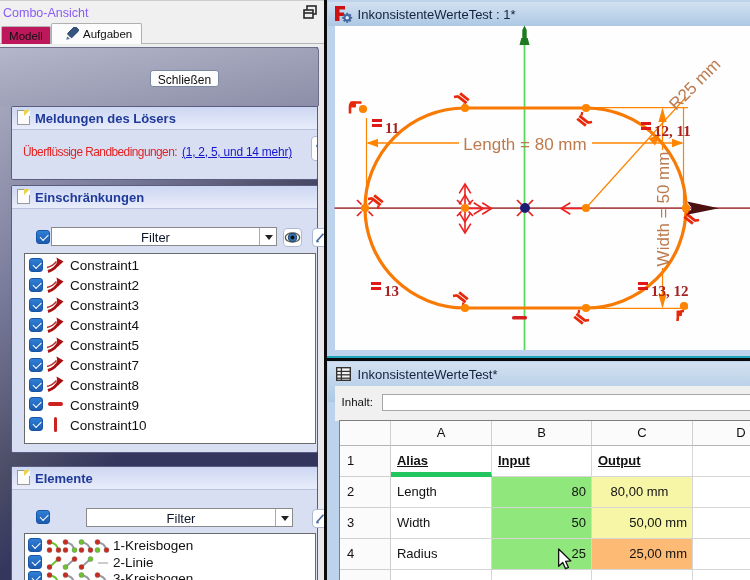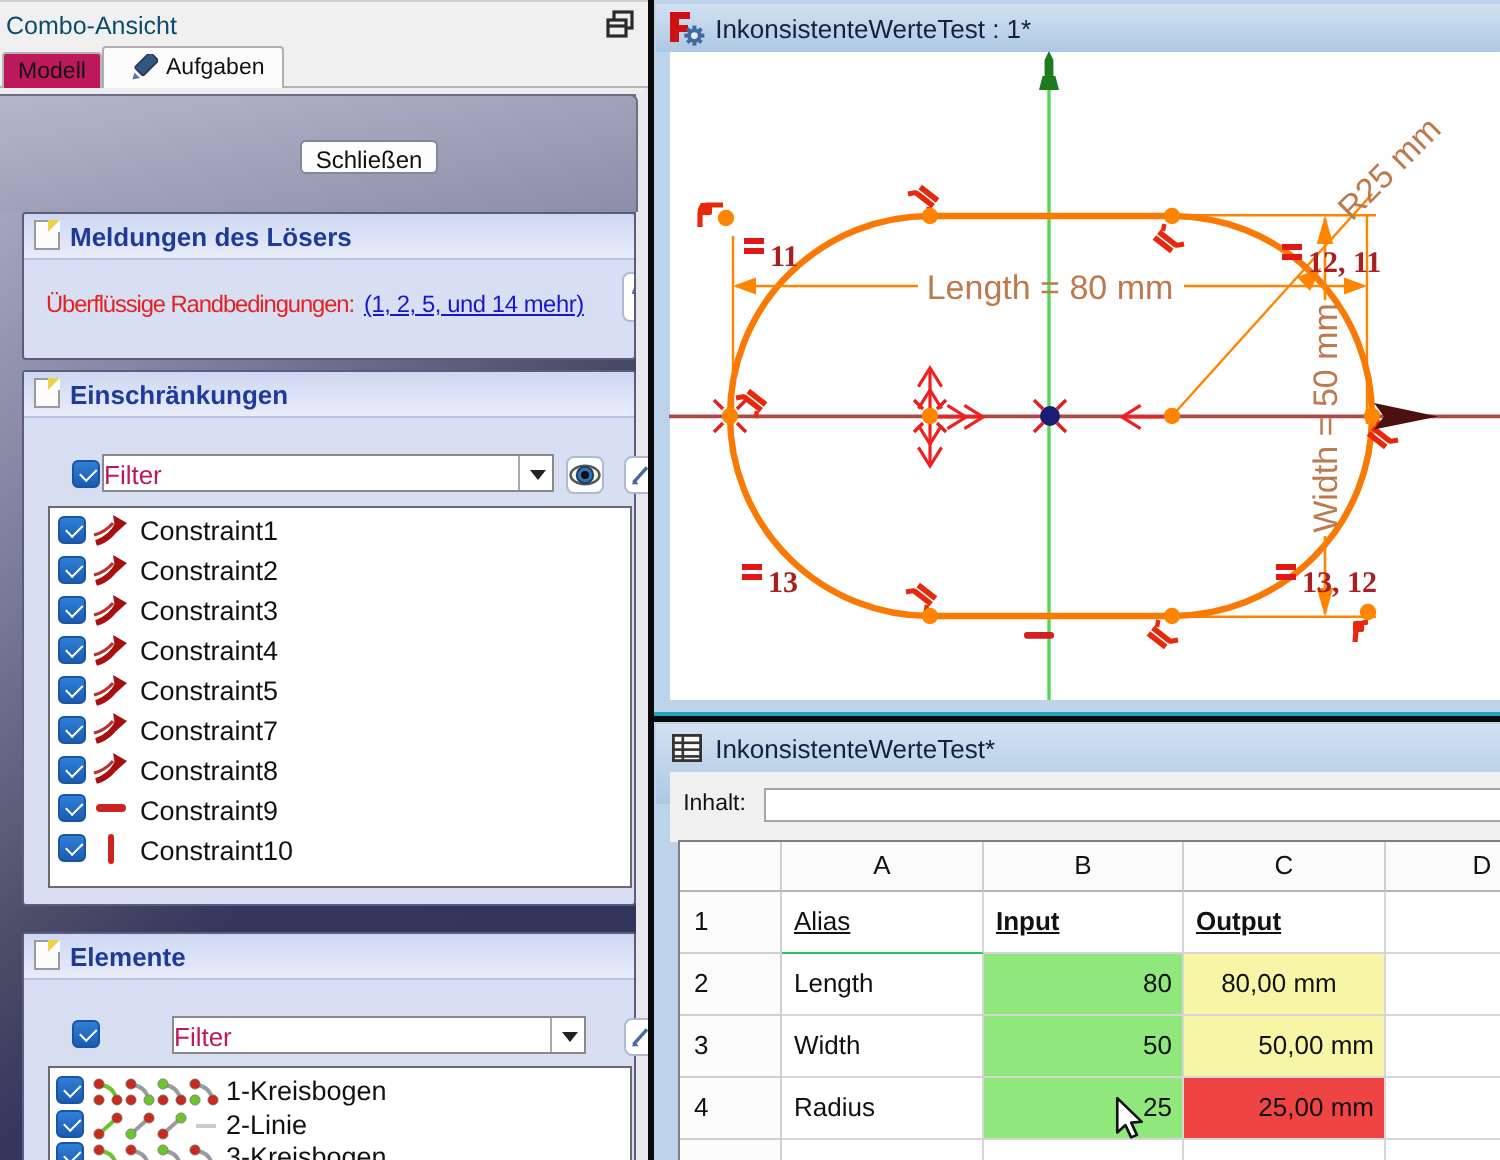--- a/index.html
+++ b/index.html
@@ -3,36 +3,36 @@
 *{margin:0;padding:0;box-sizing:border-box}
 html,body{width:750px;height:580px;overflow:hidden}
 body{font-family:"Liberation Sans",sans-serif;font-size:13px;color:#111;position:relative;background:#bdd3ec}
 .abs{position:absolute}
 .cb{position:absolute;width:14px;height:14px;border-radius:3px;background:linear-gradient(#2f7fd6,#1b5cb0);border:1px solid #1a55a5}
 .cb::after{content:"";position:absolute;left:2.5px;top:3px;width:7px;height:3.6px;border-left:1.8px solid #fff;border-bottom:1.8px solid #fff;transform:rotate(-45deg)}
 .box{position:absolute;left:11px;width:307px;border:1px solid #5c5c80;background:#d9dff3;border-radius:2px}
 .bhead{position:absolute;left:0;top:0;right:0;height:23px;background:linear-gradient(#cdd7f2,#e9edfb);border-bottom:1px solid #b9c2e0}
 .btitle{position:absolute;left:23px;top:4px;font-weight:bold;color:#1f3a99}
 .combo{position:absolute;height:19px;background:#fff;border:1px solid #8a8a8a}
-.combo .lbl{position:absolute;left:0;right:17px;top:2px;color:#be185d}
+.combo .lbl{position:absolute;left:0;right:17px;top:2px;text-align:center;color:#0f172a}
 .combo .arr{position:absolute;right:0;top:0;width:17px;height:17px;border-left:1px solid #aaa}
 .combo .arr::after{content:"";position:absolute;left:4.5px;top:6.5px;border:4px solid transparent;border-top:5px solid #222}
 .sqbtn{position:absolute;width:19px;height:19px;background:#fff;border:1px solid #aebad4;border-radius:4px}
 .lst{position:absolute;background:#fff;border:1px solid #6a6a6a;overflow:hidden}
 .row{position:relative;height:19.9px}
 .rtext{position:absolute;left:45px;top:2.4px;font-size:13.5px}
 .pgico{position:absolute;width:13px;height:15px;top:4px;background:#fcfcfc;border:1px solid #9a9a9a}
 .pgico::after{content:"";position:absolute;right:-1px;top:-1px;width:0;height:0;border-left:6px solid #e8d44a;border-top:6px solid #fff;transform:rotate(90deg)}
 </style></head>
 <body>
 
 <div class="abs" style="left:0;top:0;width:324px;height:580px;background:#f0f0f0">
 
   <div class="abs" style="left:0;top:0;width:324px;height:23px;background:#f0f0f0;border-top:1px solid #cdcdcd">
-    <div class="abs" style="left:3px;top:4.5px;font-size:12.5px;color:#0c4a6e">Combo-Ansicht</div>
+    <div class="abs" style="left:3px;top:4.5px;font-size:12.5px;color:#8b5cf6">Combo-Ansicht</div>
     <svg class="abs" style="left:303px;top:4px" width="14" height="14" viewBox="0 0 14 14">
       <rect x="4" y="1" width="9" height="8" fill="none" stroke="#2a2a2a" stroke-width="1.6"></rect>
       <rect x="1" y="5" width="9" height="8" fill="#f0f0f0" stroke="#2a2a2a" stroke-width="1.6"></rect>
       <line x1="1" y1="8" x2="10" y2="8" stroke="#2a2a2a" stroke-width="1.6"></line>
     </svg>
   </div>
 
   <div class="abs" style="left:0;top:23px;width:324px;height:21px;background:#f0f0f0;border-bottom:1px solid #b4b4b4"></div>
   <div class="abs" style="left:1px;top:26px;width:50px;height:18px;background:#be185d;border:1px solid #b4b4b4;border-bottom:none;border-radius:2px 2px 0 0">
     <div class="abs" style="left:0;right:0;top:2.5px;text-align:center;font-size:11.5px">Modell</div>
@@ -404,35 +404,35 @@
 <div class="abs" style="left:0px;top:0;width:51px;height:25px;background:#fbfbfb;border-right:1px solid #cfcfcf;border-bottom:1px solid #b5b5b5;text-align:center;padding-top:4px"></div>
 <div class="abs" style="left:51px;top:0;width:101px;height:25px;background:#fbfbfb;border-right:1px solid #cfcfcf;border-bottom:1px solid #b5b5b5;text-align:center;padding-top:4px">A</div>
 <div class="abs" style="left:152px;top:0;width:100px;height:25px;background:#fbfbfb;border-right:1px solid #cfcfcf;border-bottom:1px solid #b5b5b5;text-align:center;padding-top:4px">B</div>
 <div class="abs" style="left:252px;top:0;width:101px;height:25px;background:#fbfbfb;border-right:1px solid #cfcfcf;border-bottom:1px solid #b5b5b5;text-align:center;padding-top:4px">C</div>
 <div class="abs" style="left:353px;top:0;width:97px;height:25px;background:#fbfbfb;border-right:1px solid #cfcfcf;border-bottom:1px solid #b5b5b5;text-align:center;padding-top:4px">D</div>
 <div class="abs" style="left:0;top:25px;width:51px;height:31px;background:#fbfbfb;border-right:1px solid #cfcfcf;border-bottom:1px solid #cfcfcf;padding:7px 0 0 7px">1</div>
 <div class="abs" style="left:0;top:56px;width:51px;height:31px;background:#fbfbfb;border-right:1px solid #cfcfcf;border-bottom:1px solid #cfcfcf;padding:7px 0 0 7px">2</div>
 <div class="abs" style="left:0;top:87px;width:51px;height:31px;background:#fbfbfb;border-right:1px solid #cfcfcf;border-bottom:1px solid #cfcfcf;padding:7px 0 0 7px">3</div>
 <div class="abs" style="left:0;top:118px;width:51px;height:31px;background:#fbfbfb;border-right:1px solid #cfcfcf;border-bottom:1px solid #cfcfcf;padding:7px 0 0 7px">4</div>
 <div class="abs" style="left:0;top:149px;width:51px;height:18px;background:#fbfbfb;border-right:1px solid #cfcfcf;border-bottom:1px solid #cfcfcf;padding:7px 0 0 7px"></div>
-<div class="abs" style="left:51px;top:25px;width:101px;height:31px;background:#fff;border-right:1px solid #d6d6d6;border-bottom:1px solid #22c55e;font-weight:normal;text-decoration:underline;padding:7px 0 0 6px">Alias</div>
+<div class="abs" style="left:51px;top:25px;width:101px;height:31px;background:#fff;border-right:1px solid #d6d6d6;border-bottom:5px solid #22c55e;font-weight:bold;text-decoration:underline;padding:7px 0 0 6px">Alias</div>
 <div class="abs" style="left:152px;top:25px;width:100px;height:31px;background:#fff;border-right:1px solid #d6d6d6;border-bottom:1px solid #d6d6d6;font-weight:bold;text-decoration:underline;padding:7px 0 0 6px">Input</div>
 <div class="abs" style="left:252px;top:25px;width:101px;height:31px;background:#fff;border-right:1px solid #d6d6d6;border-bottom:1px solid #d6d6d6;font-weight:bold;text-decoration:underline;padding:7px 0 0 6px">Output</div>
 <div class="abs" style="left:353px;top:25px;width:97px;height:31px;background:#fff;border-right:1px solid #d6d6d6;border-bottom:1px solid #d6d6d6;padding:7px 0 0 6px"></div>
 <div class="abs" style="left:51px;top:56px;width:101px;height:31px;background:#fff;border-right:1px solid #d6d6d6;border-bottom:1px solid #d6d6d6;padding:7px 0 0 6px">Length</div>
 <div class="abs" style="left:152px;top:56px;width:100px;height:31px;background:#90e87c;border-right:1px solid #d6d6d6;border-bottom:1px solid #d6d6d6;text-align:right;padding:7px 5px 0 3px">80</div>
 <div class="abs" style="left:252px;top:56px;width:101px;height:31px;background:#f6f6a6;border-right:1px solid #d6d6d6;border-bottom:1px solid #d6d6d6;text-align:center;padding:7px 5px 0 0">80,00&nbsp;mm</div>
 <div class="abs" style="left:353px;top:56px;width:97px;height:31px;background:#fff;border-right:1px solid #d6d6d6;border-bottom:1px solid #d6d6d6;padding:7px 0 0 6px"></div>
 <div class="abs" style="left:51px;top:87px;width:101px;height:31px;background:#fff;border-right:1px solid #d6d6d6;border-bottom:1px solid #d6d6d6;padding:7px 0 0 6px">Width</div>
 <div class="abs" style="left:152px;top:87px;width:100px;height:31px;background:#90e87c;border-right:1px solid #d6d6d6;border-bottom:1px solid #d6d6d6;text-align:right;padding:7px 5px 0 0">50</div>
 <div class="abs" style="left:252px;top:87px;width:101px;height:31px;background:#f6f6a6;border-right:1px solid #d6d6d6;border-bottom:1px solid #d6d6d6;text-align:right;padding:7px 5px 0 0">50,00&nbsp;mm</div>
 <div class="abs" style="left:353px;top:87px;width:97px;height:31px;background:#fff;border-right:1px solid #d6d6d6;border-bottom:1px solid #d6d6d6;padding:7px 0 0 6px"></div>
 <div class="abs" style="left:51px;top:118px;width:101px;height:31px;background:#fff;border-right:1px solid #d6d6d6;border-bottom:1px solid #d6d6d6;padding:7px 0 0 6px">Radius</div>
 <div class="abs" style="left:152px;top:118px;width:100px;height:31px;background:#90e87c;border-right:1px solid #d6d6d6;border-bottom:1px solid #d6d6d6;text-align:right;padding:7px 5px 0 0">25</div>
-<div class="abs" style="left:252px;top:118px;width:101px;height:31px;background:#ef4444;border-right:1px solid #d6d6d6;border-bottom:1px solid #d6d6d6;text-align:right;padding:7px 5px 0 0">25,00&nbsp;mm</div>
+<div class="abs" style="left:252px;top:118px;width:101px;height:31px;background:#fdba74;border-right:1px solid #d6d6d6;border-bottom:1px solid #d6d6d6;text-align:right;padding:7px 5px 0 0">25,00&nbsp;mm</div>
 <div class="abs" style="left:353px;top:118px;width:97px;height:31px;background:#fff;border-right:1px solid #d6d6d6;border-bottom:1px solid #d6d6d6;padding:7px 0 0 6px"></div>
 <div class="abs" style="left:51px;top:149px;width:101px;height:18px;background:#fff;border-right:1px solid #d6d6d6;border-bottom:1px solid #d6d6d6"></div>
 <div class="abs" style="left:152px;top:149px;width:100px;height:18px;background:#fff;border-right:1px solid #d6d6d6;border-bottom:1px solid #d6d6d6"></div>
 <div class="abs" style="left:252px;top:149px;width:101px;height:18px;background:#fff;border-right:1px solid #d6d6d6;border-bottom:1px solid #d6d6d6"></div>
 <div class="abs" style="left:353px;top:149px;width:97px;height:18px;background:#fff;border-right:1px solid #d6d6d6;border-bottom:1px solid #d6d6d6"></div>
 </div>
 </div>
 
 <svg class="abs" style="left:557px;top:548px" width="18" height="25" viewBox="0 0 22 30">
   <path d="M2 1 L2 22 L7 17.5 L10.5 25 L14 23.5 L10.5 16 L17 15.5 Z" fill="#fff" stroke="#111" stroke-width="1.6" stroke-linejoin="round"></path>

